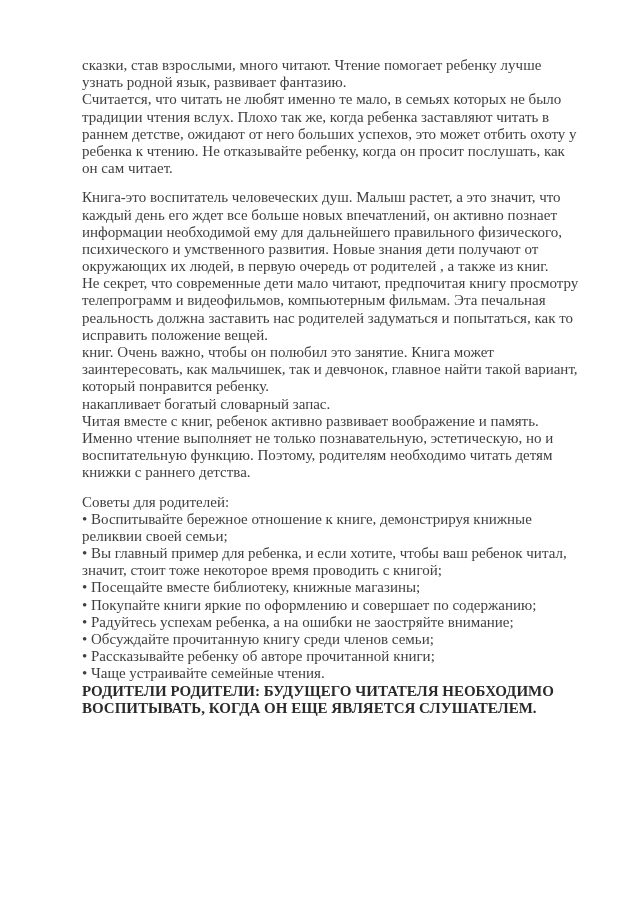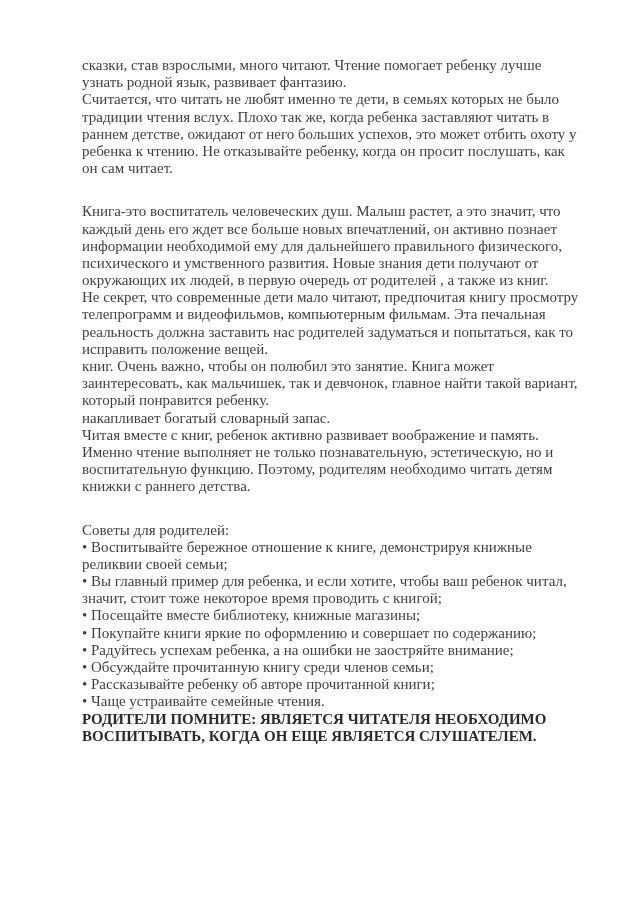--- a/index.html
+++ b/index.html
@@ -18,41 +18,41 @@
   .text-column {
     position: absolute;
     left: 82px;
     top: 57px;
     width: 520px;
     font-size: 15px;
     line-height: 17.2px;
     color: var(--text-color, #3f3f3f);
   }
   .block { margin: 0; }
-  .block.gap-before { margin-top: 26px; }
+  .block.gap-before { margin-top: 12px; }
   .line {
     white-space: nowrap;
     height: 17.2px;
   }
   .bold-note .line {
     font-weight: bold;
     color: var(--bold-color, #2a2a2a);
   }
 </style>
 </head>
 <body>
 
 <div class="page">
   <div class="text-column" id="doc-root">
       <div class="block paragraph">
         <div class="line">сказки, став взрослыми, много читают. Чтение помогает ребенку лучше</div>
         <div class="line">узнать родной язык, развивает фантазию.</div>
       </div>
       <div class="block paragraph">
-        <div class="line">Считается, что читать не любят именно те дети, в семьях которых не было</div>
+        <div class="line">Считается, что читать не любят именно те мало, в семьях которых не было</div>
         <div class="line">традиции чтения вслух. Плохо так же, когда ребенка заставляют читать в</div>
         <div class="line">раннем детстве, ожидают от него больших успехов, это может отбить охоту у</div>
         <div class="line">ребенка к чтению. Не отказывайте ребенку, когда он просит послушать, как</div>
         <div class="line">он сам читает.</div>
       </div>
       <div class="block paragraph gap-before">
         <div class="line">Книга-это воспитатель человеческих душ. Малыш растет, а это значит, что</div>
         <div class="line">каждый день его ждет все больше новых впечатлений, он активно познает</div>
         <div class="line">информации необходимой ему для дальнейшего правильного физического,</div>
         <div class="line">психического и умственного развития. Новые знания дети получают от</div>
@@ -87,17 +87,17 @@
         <div class="line">• Вы главный пример для ребенка, и если хотите, чтобы ваш ребенок читал,</div>
         <div class="line">значит, стоит тоже некоторое время проводить с книгой;</div>
         <div class="line">• Посещайте вместе библиотеку, книжные магазины;</div>
         <div class="line">• Покупайте книги яркие по оформлению и совершает по содержанию;</div>
         <div class="line">• Радуйтесь успехам ребенка, а на ошибки не заостряйте внимание;</div>
         <div class="line">• Обсуждайте прочитанную книгу среди членов семьи;</div>
         <div class="line">• Рассказывайте ребенку об авторе прочитанной книги;</div>
         <div class="line">• Чаще устраивайте семейные чтения.</div>
       </div>
       <div class="block bold-note">
-        <div class="line">РОДИТЕЛИ ПОМНИТЕ: ЯВЛЯЕТСЯ ЧИТАТЕЛЯ НЕОБХОДИМО</div>
+        <div class="line">РОДИТЕЛИ РОДИТЕЛИ: БУДУЩЕГО ЧИТАТЕЛЯ НЕОБХОДИМО</div>
         <div class="line">ВОСПИТЫВАТЬ, КОГДА ОН ЕЩЕ ЯВЛЯЕТСЯ СЛУШАТЕЛЕМ.</div>
       </div>
     </div>
 </div>
 
 </body></html>

